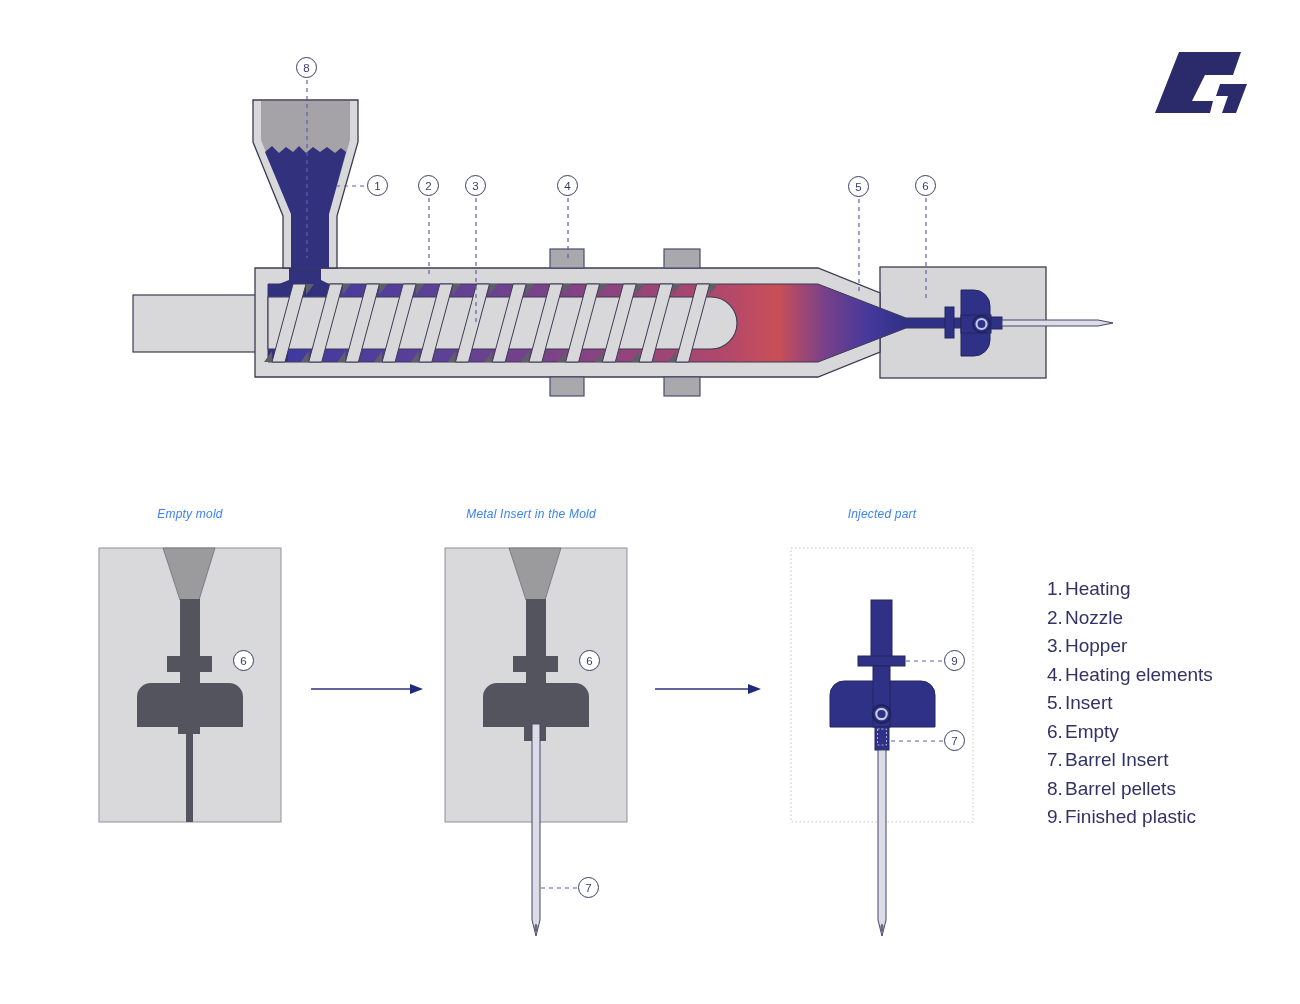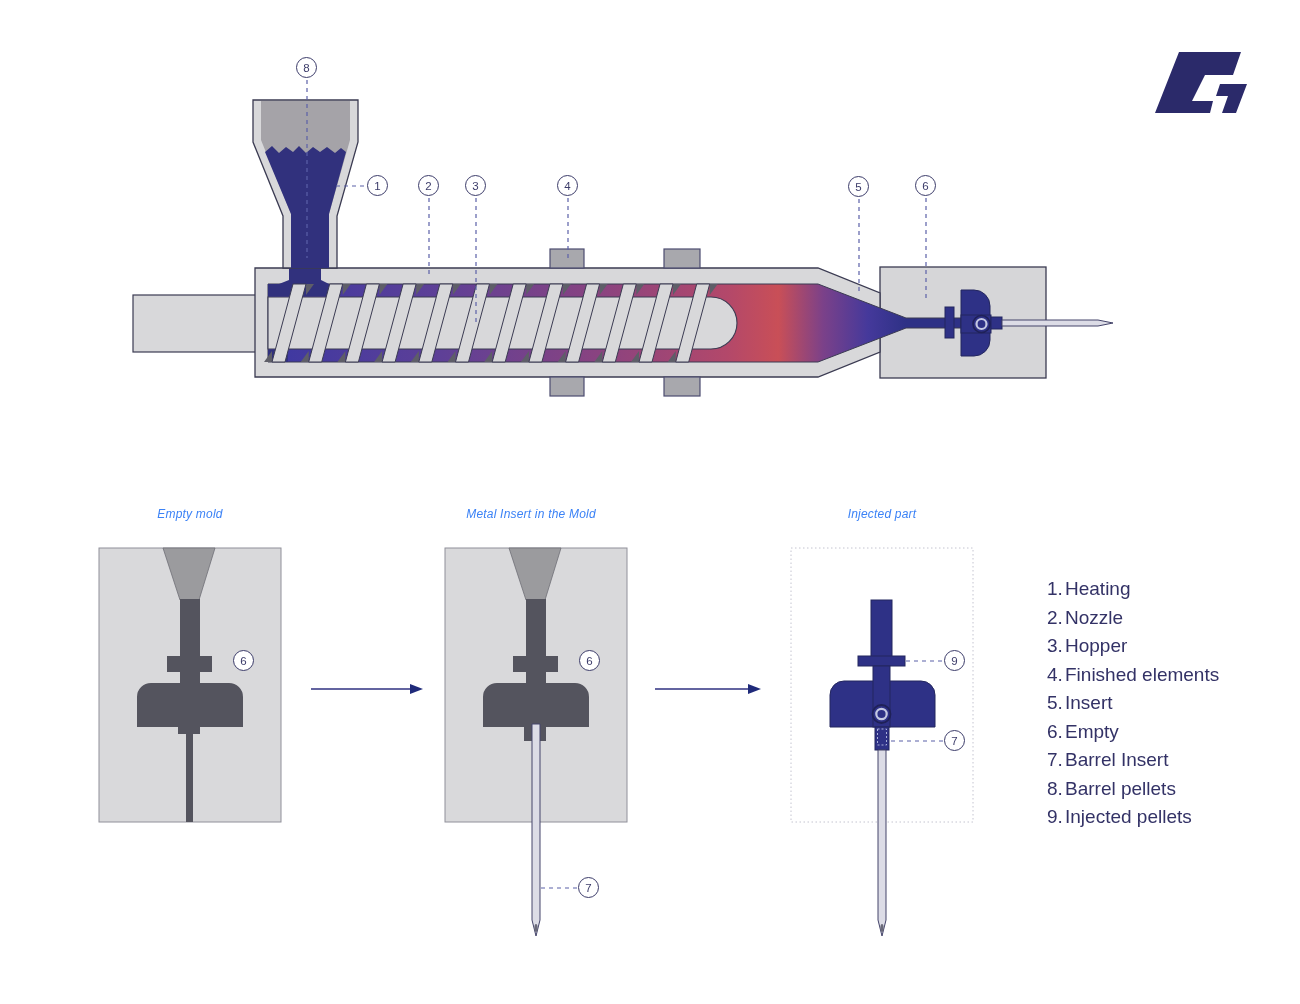--- a/index.html
+++ b/index.html
@@ -198,37 +198,37 @@
   <div class="legend-row">
         <span class="legend-num">2.</span>
         <span class="legend-label">Nozzle</span>
       </div>
   <div class="legend-row">
         <span class="legend-num">3.</span>
         <span class="legend-label">Hopper</span>
       </div>
   <div class="legend-row">
         <span class="legend-num">4.</span>
-        <span class="legend-label">Finished elements</span>
+        <span class="legend-label">Heating elements</span>
       </div>
   <div class="legend-row">
         <span class="legend-num">5.</span>
         <span class="legend-label">Insert</span>
       </div>
   <div class="legend-row">
         <span class="legend-num">6.</span>
         <span class="legend-label">Empty</span>
       </div>
   <div class="legend-row">
         <span class="legend-num">7.</span>
         <span class="legend-label">Barrel Insert</span>
       </div>
   <div class="legend-row">
         <span class="legend-num">8.</span>
         <span class="legend-label">Barrel pellets</span>
       </div>
   <div class="legend-row">
         <span class="legend-num">9.</span>
-        <span class="legend-label">Injected pellets</span>
+        <span class="legend-label">Finished plastic</span>
       </div>
 </div>
 
 </div>
 
 </body></html>

